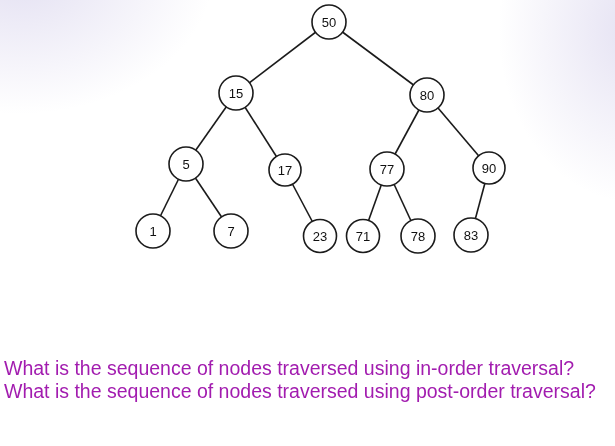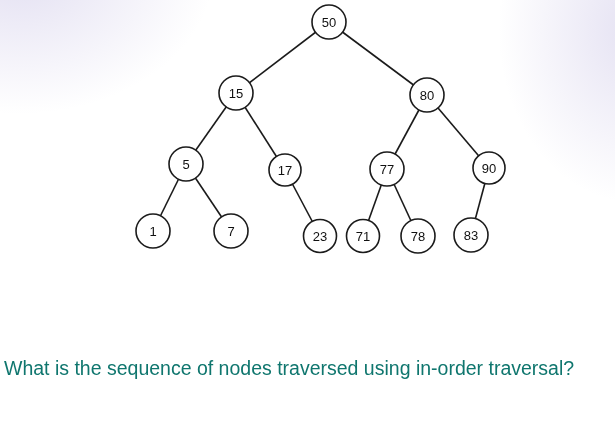--- a/index.html
+++ b/index.html
@@ -38,21 +38,21 @@
     font-family: "Liberation Sans", sans-serif;
     font-size: 13px;
     fill: #111111;
     text-anchor: middle;
   }
   .questions {
     position: absolute;
     left: 4px;
     top: 357px;
     width: 611px;
-    color: #0f766e;
+    color: #a21caf;
     font-size: 19.5px;
     line-height: 22.5px;
     letter-spacing: 0px;
   }
   .questions p {
     margin: 0;
     padding: 0;
     white-space: nowrap;
   }
 </style>
@@ -129,13 +129,14 @@
       <g>
         <circle class="node-circle" cx="471" cy="235" r="17"></circle>
         <text class="node-label" x="471" y="235" dy="4.5">83</text>
       </g>
     </g>
   </svg>
 </div>
 
 <div class="questions">
   <p>What is the sequence of nodes traversed using in-order traversal?</p>
+  <p>What is the sequence of nodes traversed using post-order traversal?</p>
 </div>
 
 </body></html>

